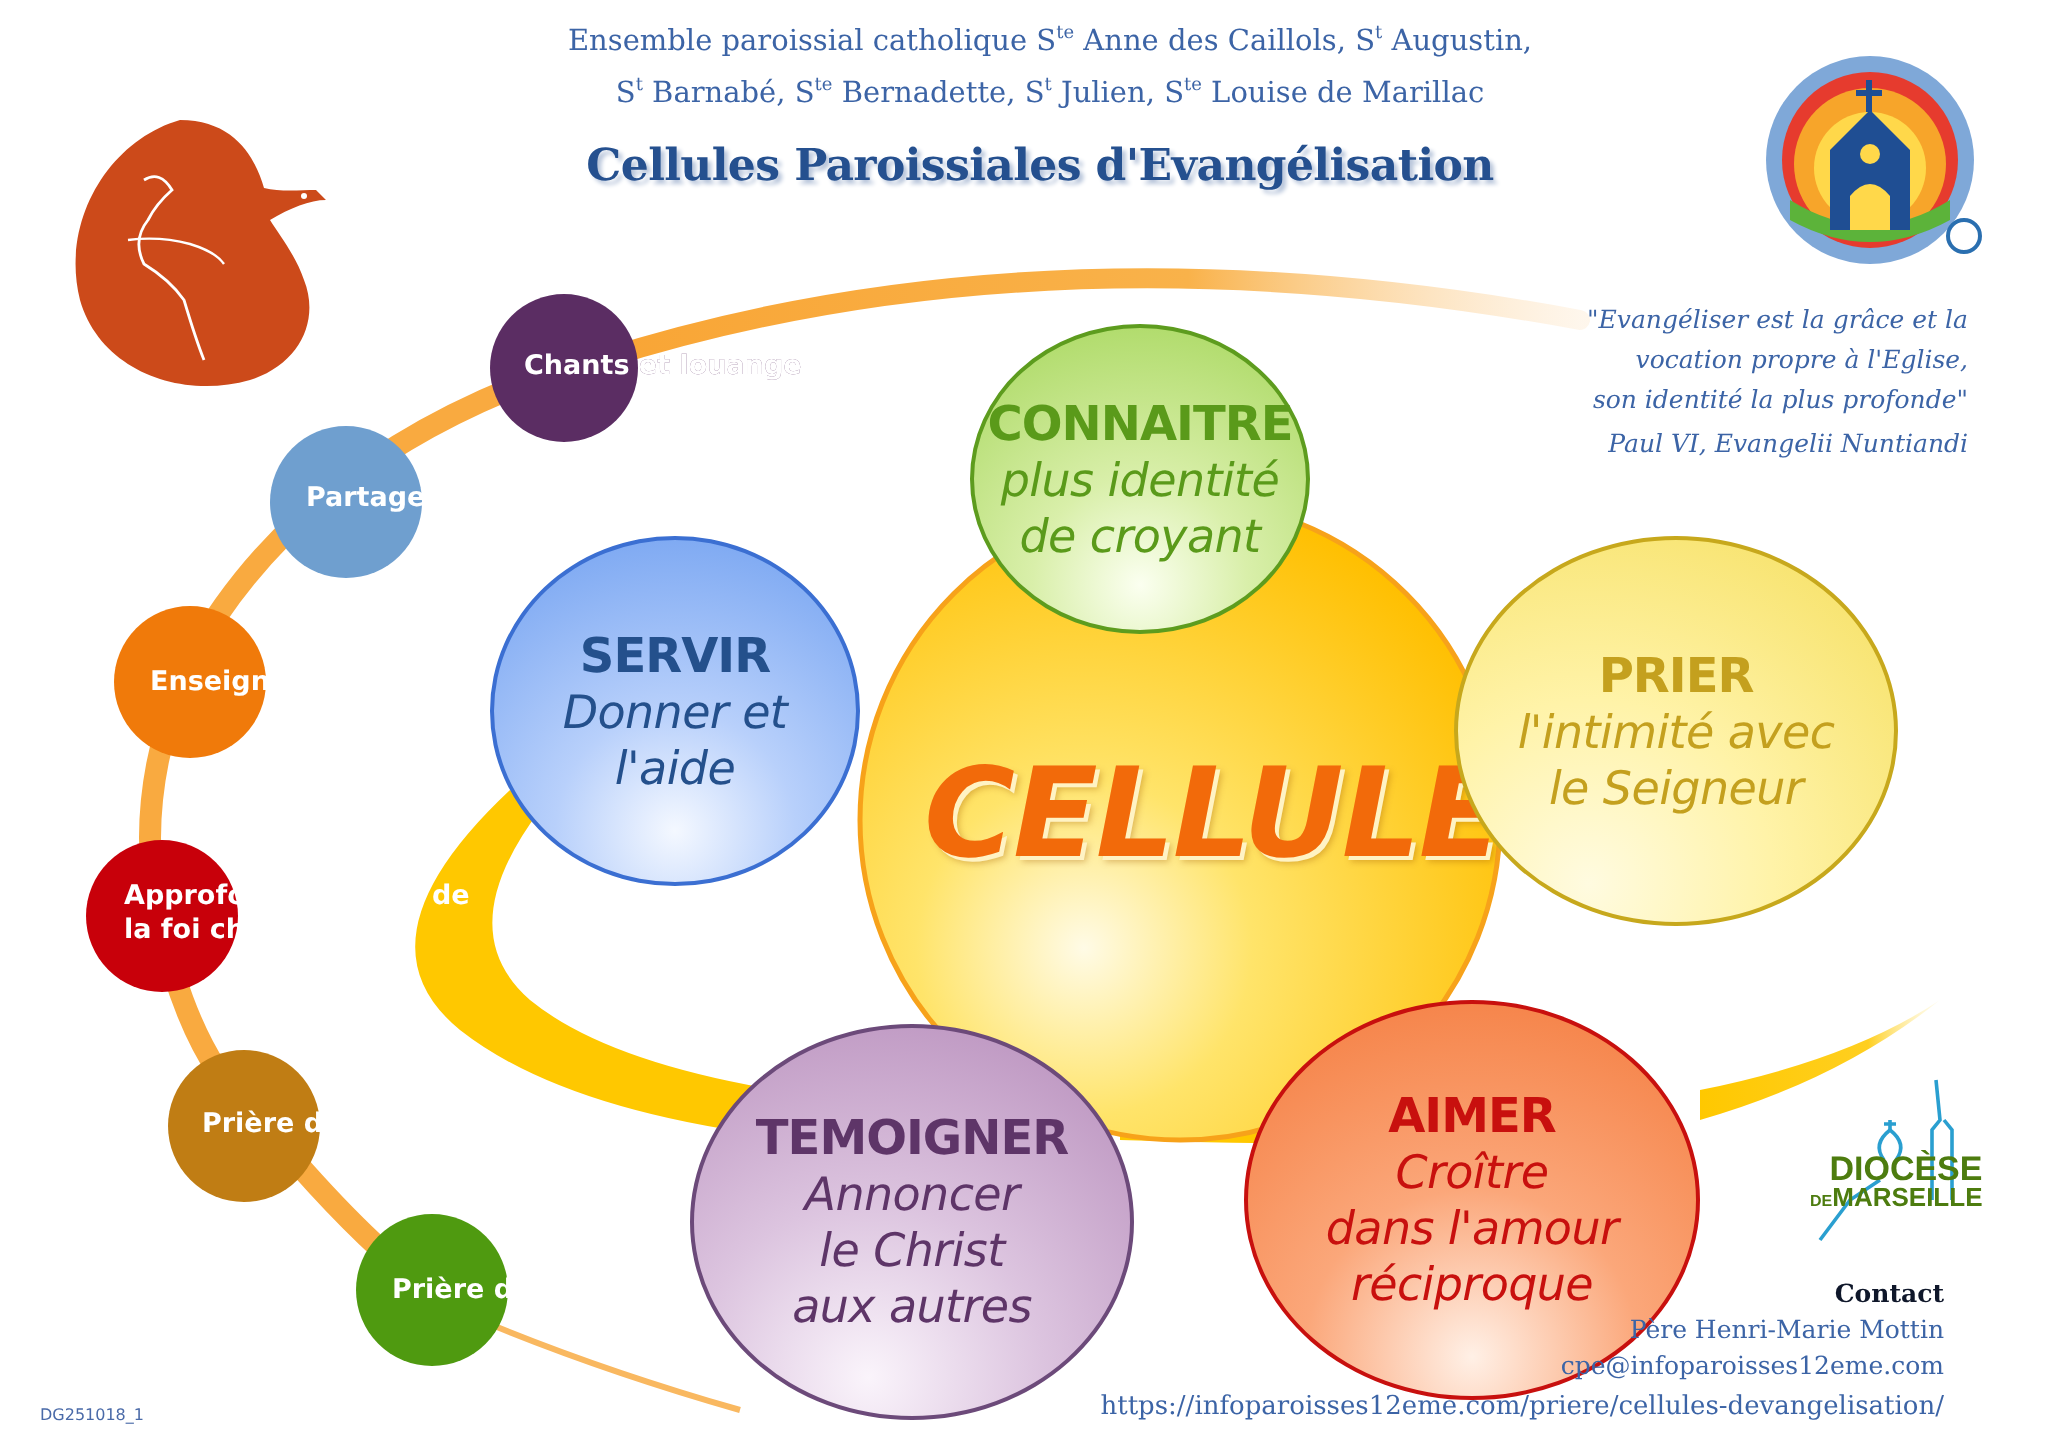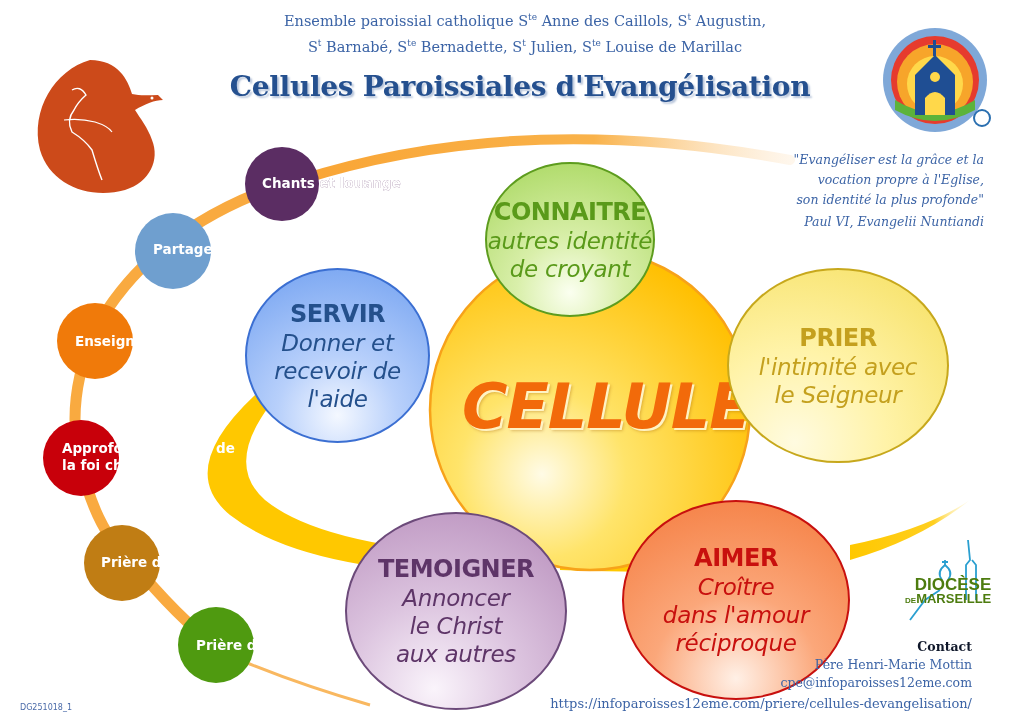--- a/index.html
+++ b/index.html
@@ -1,20 +1,20 @@
 <!DOCTYPE html>
 <html><head>
 <meta charset="utf-8">
 <style>
   html, body { margin:0; padding:0; background:#fff; }
   body { width:1024px; height:724px; position:relative; overflow:hidden; font-family:"DejaVu Sans", sans-serif; }
   svg.bg { position:absolute; left:0; top:0; width:1024px; height:724px; }
   .header-line { position:absolute; left:200px; width:650px; text-align:center; font-family:"DejaVu Serif", serif; color:#3c64a6; font-size:14.5px; }
   .header-line sup { font-size:9px; }
-  .title { position:absolute; left:170px; width:700px; top:70px; text-align:center; font-family:"DejaVu Serif", serif; font-weight:bold; color:#25508f; font-size:28px; text-shadow:2px 2px 2px #b9c6db; letter-spacing:-0.3px; }
+  .title { position:absolute; left:170px; width:700px; top:70px; text-align:center; font-family:"DejaVu Serif", serif; font-weight:bold; color:#25508f; font-size:22px; text-shadow:2px 2px 2px #b9c6db; letter-spacing:-0.3px; }
   .quote { position:absolute; right:40px; top:150px; width:260px; text-align:right; font-family:"DejaVu Serif", serif; font-style:italic; color:#3c64a6; font-size:12.5px; line-height:20px; }
   .quote .author { margin-top:2px; }
   .small { position:absolute; border-radius:50%; }
   .small-label { position:absolute; font-weight:bold; font-size:13.5px; white-space:nowrap; line-height:17px; font-family:"DejaVu Sans", sans-serif; }
   .big { position:absolute; border-radius:50%; box-sizing:border-box; text-align:center; display:flex; flex-direction:column; justify-content:center; align-items:center; }
   .big .head { font-weight:bold; font-size:24px; line-height:30px; letter-spacing:-0.5px; }
   .big .sub { font-style:italic; font-size:23px; line-height:28px; letter-spacing:-0.3px; }
   .center-word { position:absolute; font-weight:bold; font-style:italic; font-size:62px; color:#f26a0a; text-shadow:2px 2px 0 #fff3c4, 3px 3px 3px rgba(160,90,0,0.35); letter-spacing:-1px; }
   .contact { position:absolute; right:52px; top:638px; text-align:right; font-family:"DejaVu Serif", serif; color:#3c64a6; font-size:12.5px; line-height:18px; }
   .contact .ch { font-weight:bold; color:#0f172a; }
@@ -122,28 +122,27 @@
 <div class="small-label" style="left:196px; top:637px; color:#fff;">Prière des frères</div>
 
 <style>
   .small-label { background-clip:text; }
 </style>
 
 <div class="center-word" style="left:462px; top:370px;">CELLULE</div>
 
 <div class="big" style="left:485px; top:162px; width:170px; height:155px; background:radial-gradient(circle at 50% 85%, #fbfff0 0%, #d9efaa 35%, #a5d65a 100%); border:2.5px solid #5d9c1e;">
   <div class="head" style="color:#5a9a1a;">CONNAITRE</div>
-  <div class="sub" style="color:#5a9a1a;">autres identité</div>
+  <div class="sub" style="color:#5a9a1a;">plus identité</div>
   <div class="sub" style="color:#5a9a1a;">de croyant</div>
 </div>
 
 <div class="big" style="left:245px; top:268px; width:185px; height:175px; background:radial-gradient(circle at 50% 85%, #f4f8ff 0%, #b8d0fb 35%, #6f9ff0 100%); border:2.5px solid #3b6fd2;">
   <div class="head" style="color:#24508c;">SERVIR</div>
   <div class="sub" style="color:#24508c;">Donner et</div>
-  <div class="sub" style="color:#24508c;">recevoir de</div>
   <div class="sub" style="color:#24508c;">l'aide</div>
 </div>
 
 <div class="big" style="left:727px; top:268px; width:222px; height:195px; background:radial-gradient(circle at 30% 90%, #fffbe0 0%, #fff3a8 40%, #f5de5c 100%); border:2.5px solid #c7a81c;">
   <div class="head" style="color:#c4a01e;">PRIER</div>
   <div class="sub" style="color:#c4a01e;">l'intimité avec</div>
   <div class="sub" style="color:#c4a01e;font-style:italic;">le Seigneur</div>
 </div>
 
 <div class="big" style="left:345px; top:512px; width:222px; height:198px; background:radial-gradient(circle at 40% 90%, #faf4fb 0%, #dcc4df 40%, #b58ab9 100%); border:2.5px solid #6c4a7a;">

